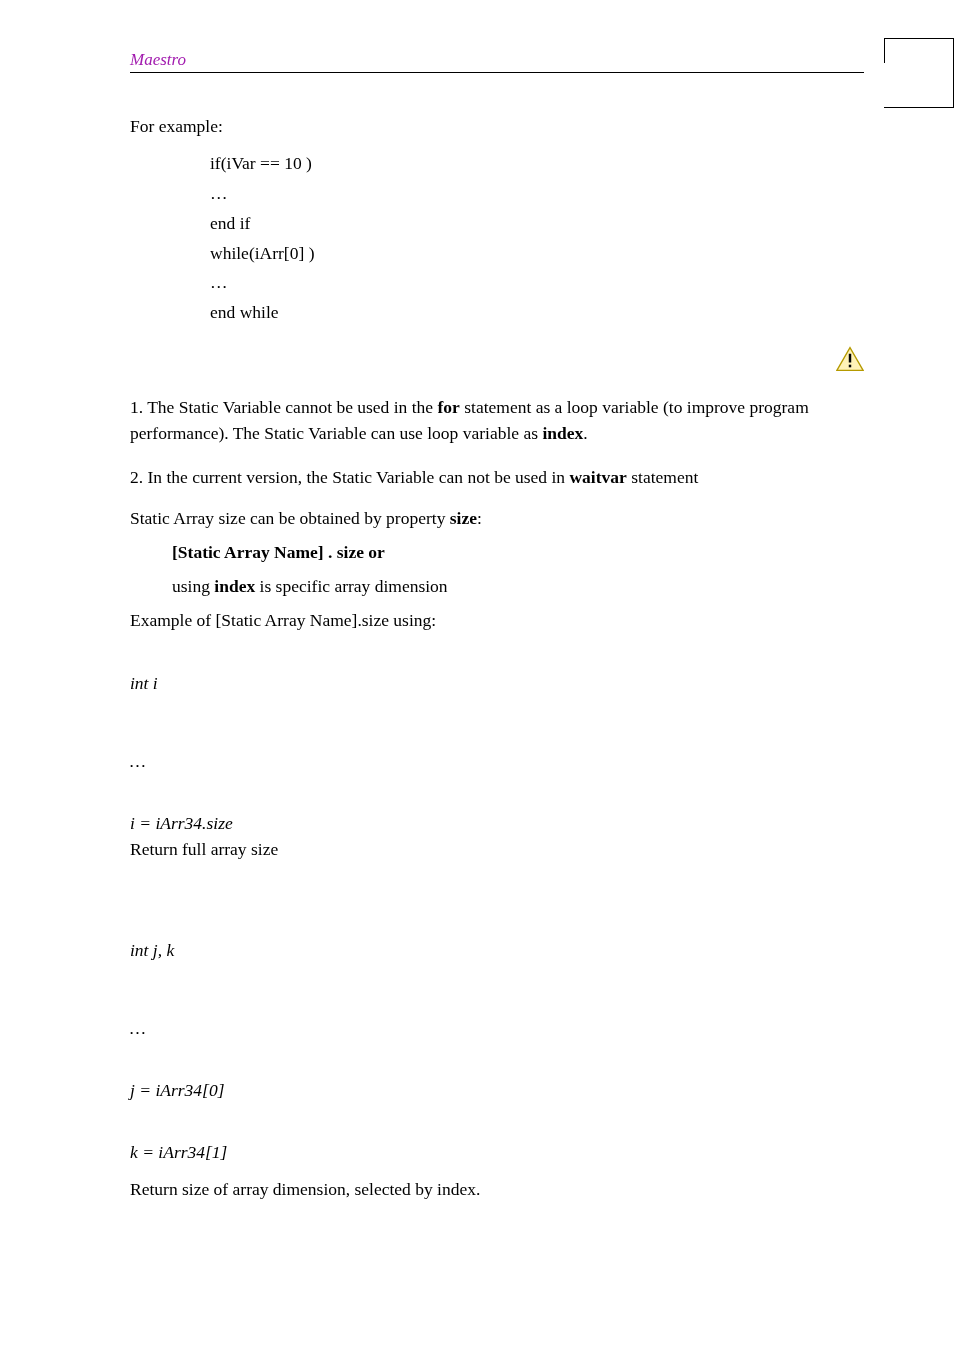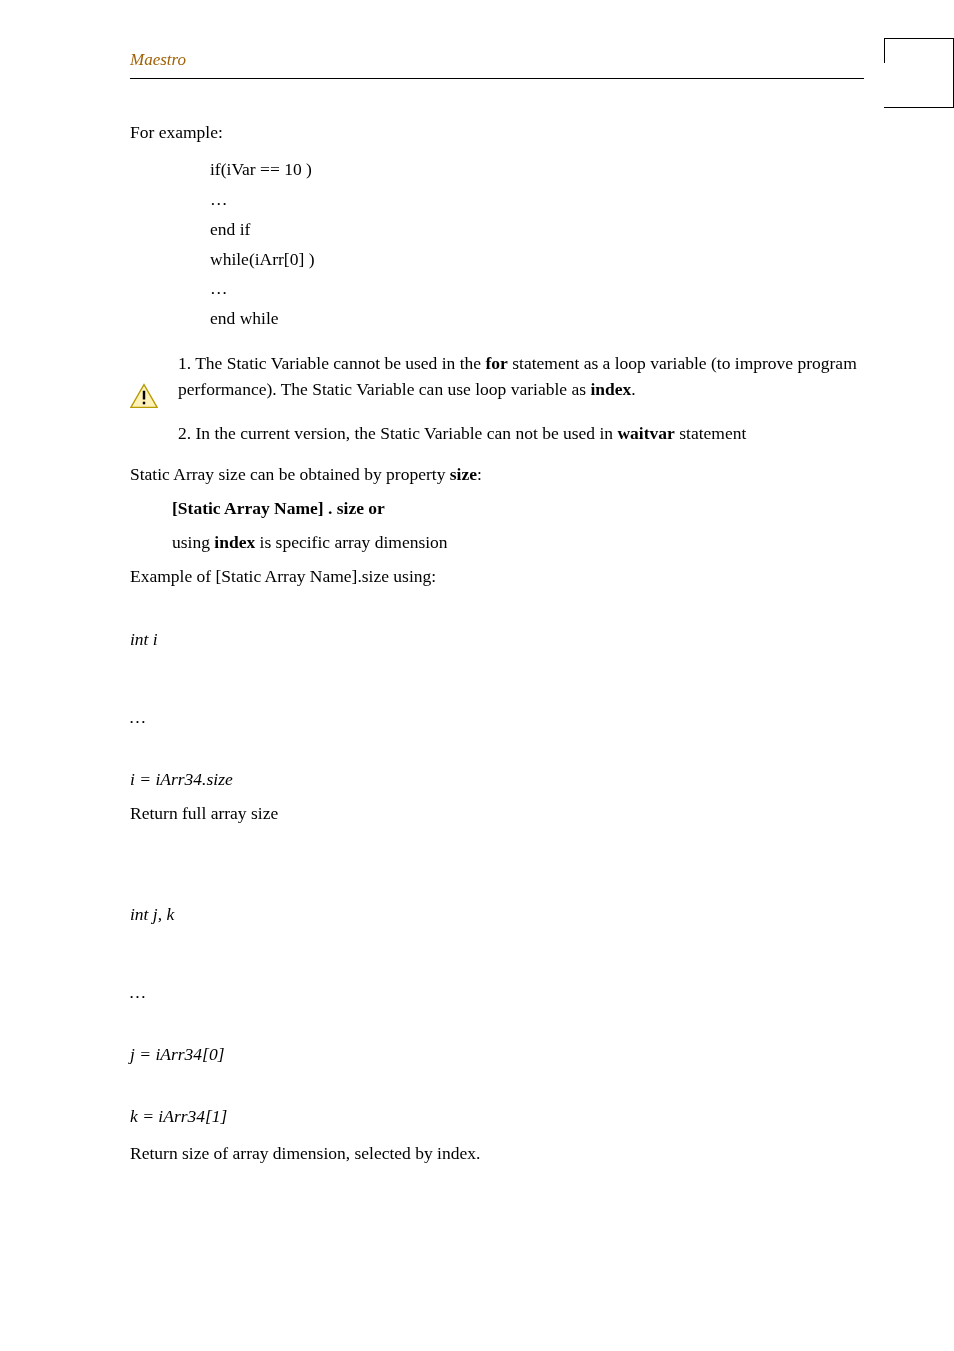--- a/index.html
+++ b/index.html
@@ -11,22 +11,22 @@
     width: 954px;
   }
   .page {
     padding: 50px 90px 50px 130px;
     position: relative;
   }
   .header {
     font-style: italic;
     font-family: "Monotype Corsiva", "Palatino Linotype", serif;
     font-size: 17px;
-    margin-bottom: 8px;
-    color: #a16207;
+    margin-bottom: 2px;
+    color: #a21caf;
   }
   .header-line {
     border-bottom: 1.5px solid #000;
     margin-bottom: 40px;
   }
   .corner-box {
     position: absolute;
     top: 38px;
     right: 0;
     width: 68px;
@@ -50,22 +50,23 @@
   .para {
     margin: 0 0 8px 0;
   }
   .code-block {
     margin: 10px 0 16px 80px;
     font-size: 17.5px;
     line-height: 1.7;
   }
   .note-row {
     display: flex;
-    align-items: center;
+    align-items: flex-end;
     margin: 10px 0 14px 0;
+    flex-direction: column;
   }
   .note-icon {
     flex: 0 0 48px;
     padding-top: 2px;
   }
   .note-text {
     flex: 1;
     font-size: 17.5px;
     line-height: 1.5;
     color: #000;
@@ -138,21 +139,21 @@
       <span>using </span><span class="bold">index</span><span> is specific array dimension</span>
     </p>
 
     <p class="para">Example of [Static Array Name].size using:</p>
 
     <p class="para italic">int i</p>
     <div class="spacer-sm"></div>
     <div class="italic">…</div>
     <div class="italic">i = iArr34.size</div>
 
-    <p class="para" style="margin-top:8px;">Return full array size</p>
+    <p class="para" style="">Return full array size</p>
 
     <div class="spacer-lg"></div>
 
 
     <p class="para italic">int  j, k</p>
     <div class="spacer-sm"></div>
     <div class="italic">…</div>
     <div class="italic">j = iArr34[0]</div>
     <div class="italic">k = iArr34[1]</div>
 

